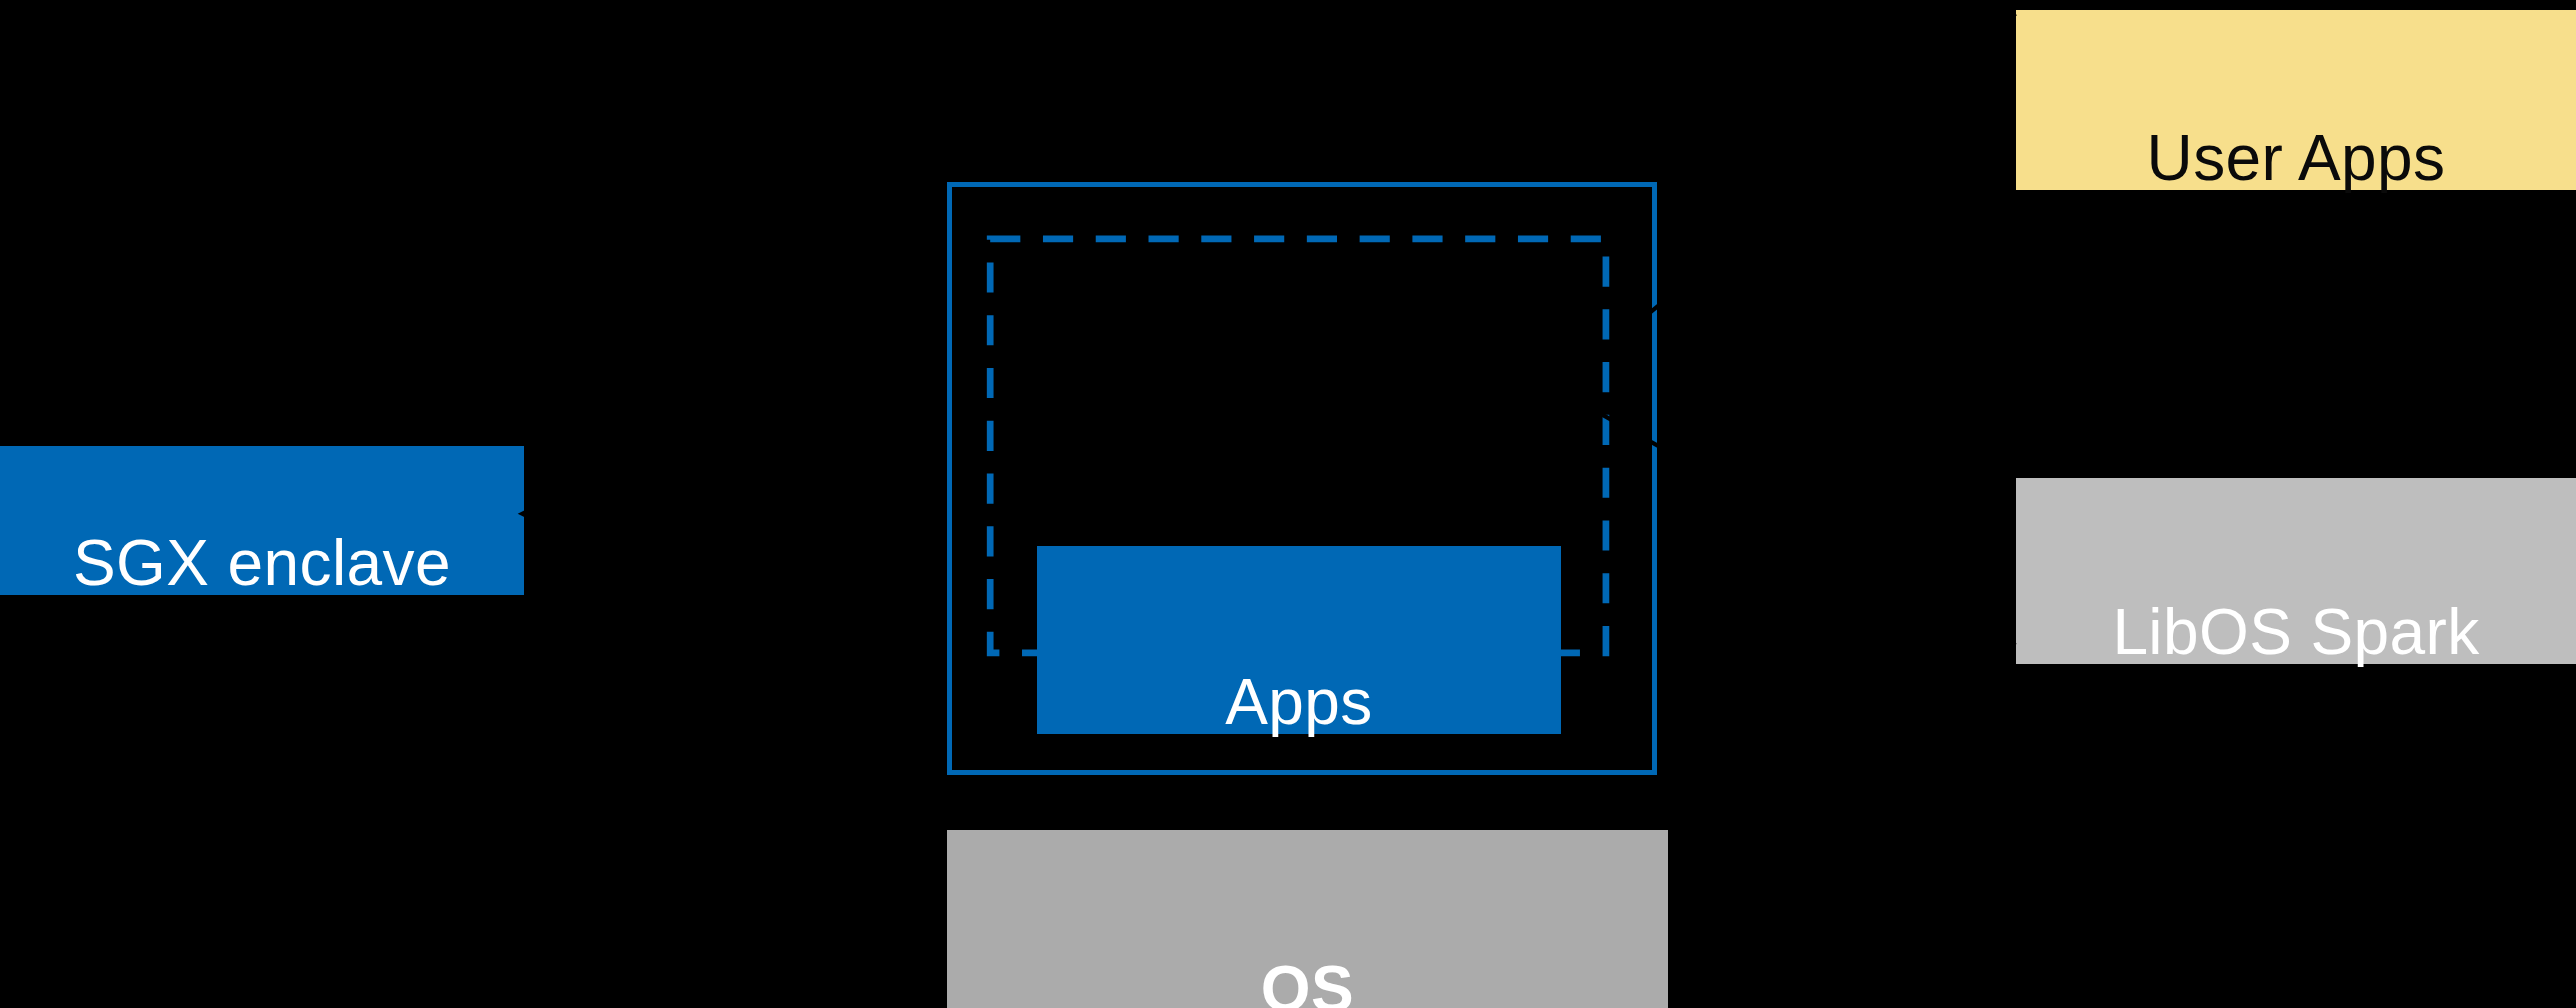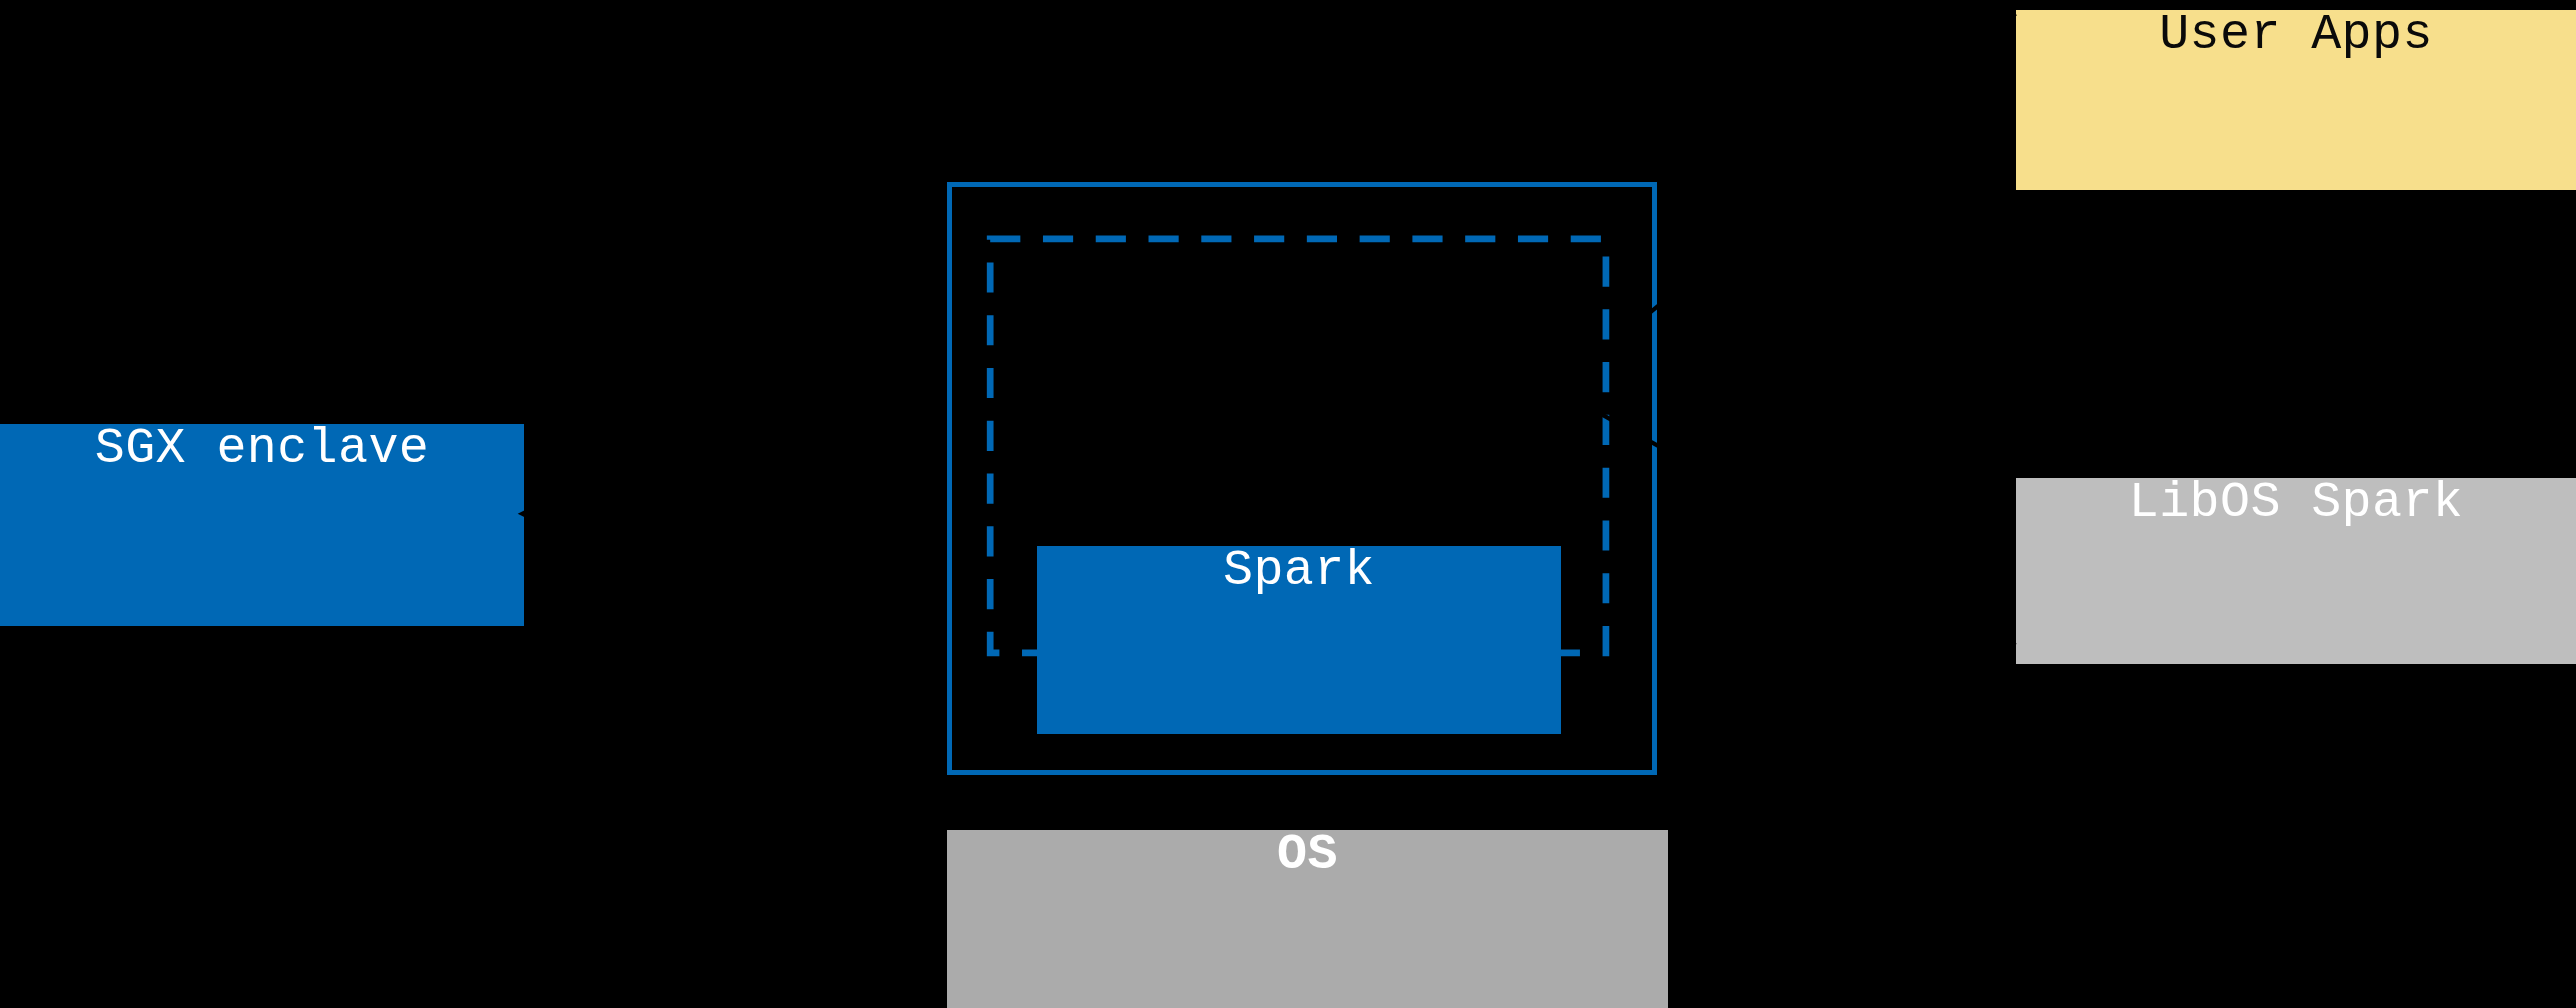--- a/index.html
+++ b/index.html
@@ -8,25 +8,25 @@
     width:2576px;height:1009px;
     background:#000000;
     overflow:hidden;
     font-family:"Liberation Sans", sans-serif;
   }
   .layer{position:absolute;left:0;top:0;pointer-events:none;}
   .layer.under{z-index:1;}
   .layer.over{z-index:10;}
   .box{
     position:absolute;
-    display:flex;align-items:flex-start;justify-content:center;
-    font-size:50px;line-height:1;letter-spacing:0.4px;
-    z-index:2;box-sizing:border-box;white-space:nowrap;font-family:Liberation Mono, monospace;
+    display:flex;align-items:flex-end;justify-content:center;
+    font-size:64px;line-height:1;letter-spacing:0.4px;
+    z-index:2;box-sizing:border-box;white-space:nowrap;
   }
-  #sgx-box       {left:0;      top:424px; width:524px; height:202px; background:#0068B5; color:#FFFFFF;}
+  #sgx-box       {left:0;      top:446px; width:524px; height:149px; background:#0068B5; color:#FFFFFF;}
   #enclave-frame {left:947px; top:182px; width:710px; height:593px; border:5.9px solid #0068B5; background:transparent;}
   #app-box       {left:1028px; top:295px; width:522px; height:188px; background:#F7DF8C; color:#0A0A0A;}
   #libos-box     {left:1037px; top:546px; width:524px; height:188px; background:#0068B5; color:#FFFFFF;}
   #os-box        {left:947px; top:830px; width:721px; height:191px; background:#ABABAB; color:#FFFFFF; font-weight:700;}
   #userapps-box  {left:2016px; top:10px;  width:560px; height:180px; background:#F7DF8C; color:#0A0A0A;}
   #bigdl-box     {left:2016px; top:225px; width:560px; height:186px; background:#1E97FA; color:#FFFFFF;}
   #spark-box     {left:2016px; top:478px; width:560px; height:186px; background:#BEBEBE; color:#FFFFFF;}
 </style>
 </head>
 <body>
@@ -38,21 +38,21 @@
   </svg>
 
   <div class="box" id="enclave-frame"></div>
 
   <div class="box" id="sgx-box">
     <span>SGX enclave</span>
   </div>
 
 
   <div class="box" id="libos-box">
-    <span>Spark</span>
+    <span>Apps</span>
   </div>
 
   <div class="box" id="os-box">
     <span>OS</span>
   </div>
 
   <div class="box" id="userapps-box">
     <span>User Apps</span>
   </div>
   <div class="box" id="spark-box">

